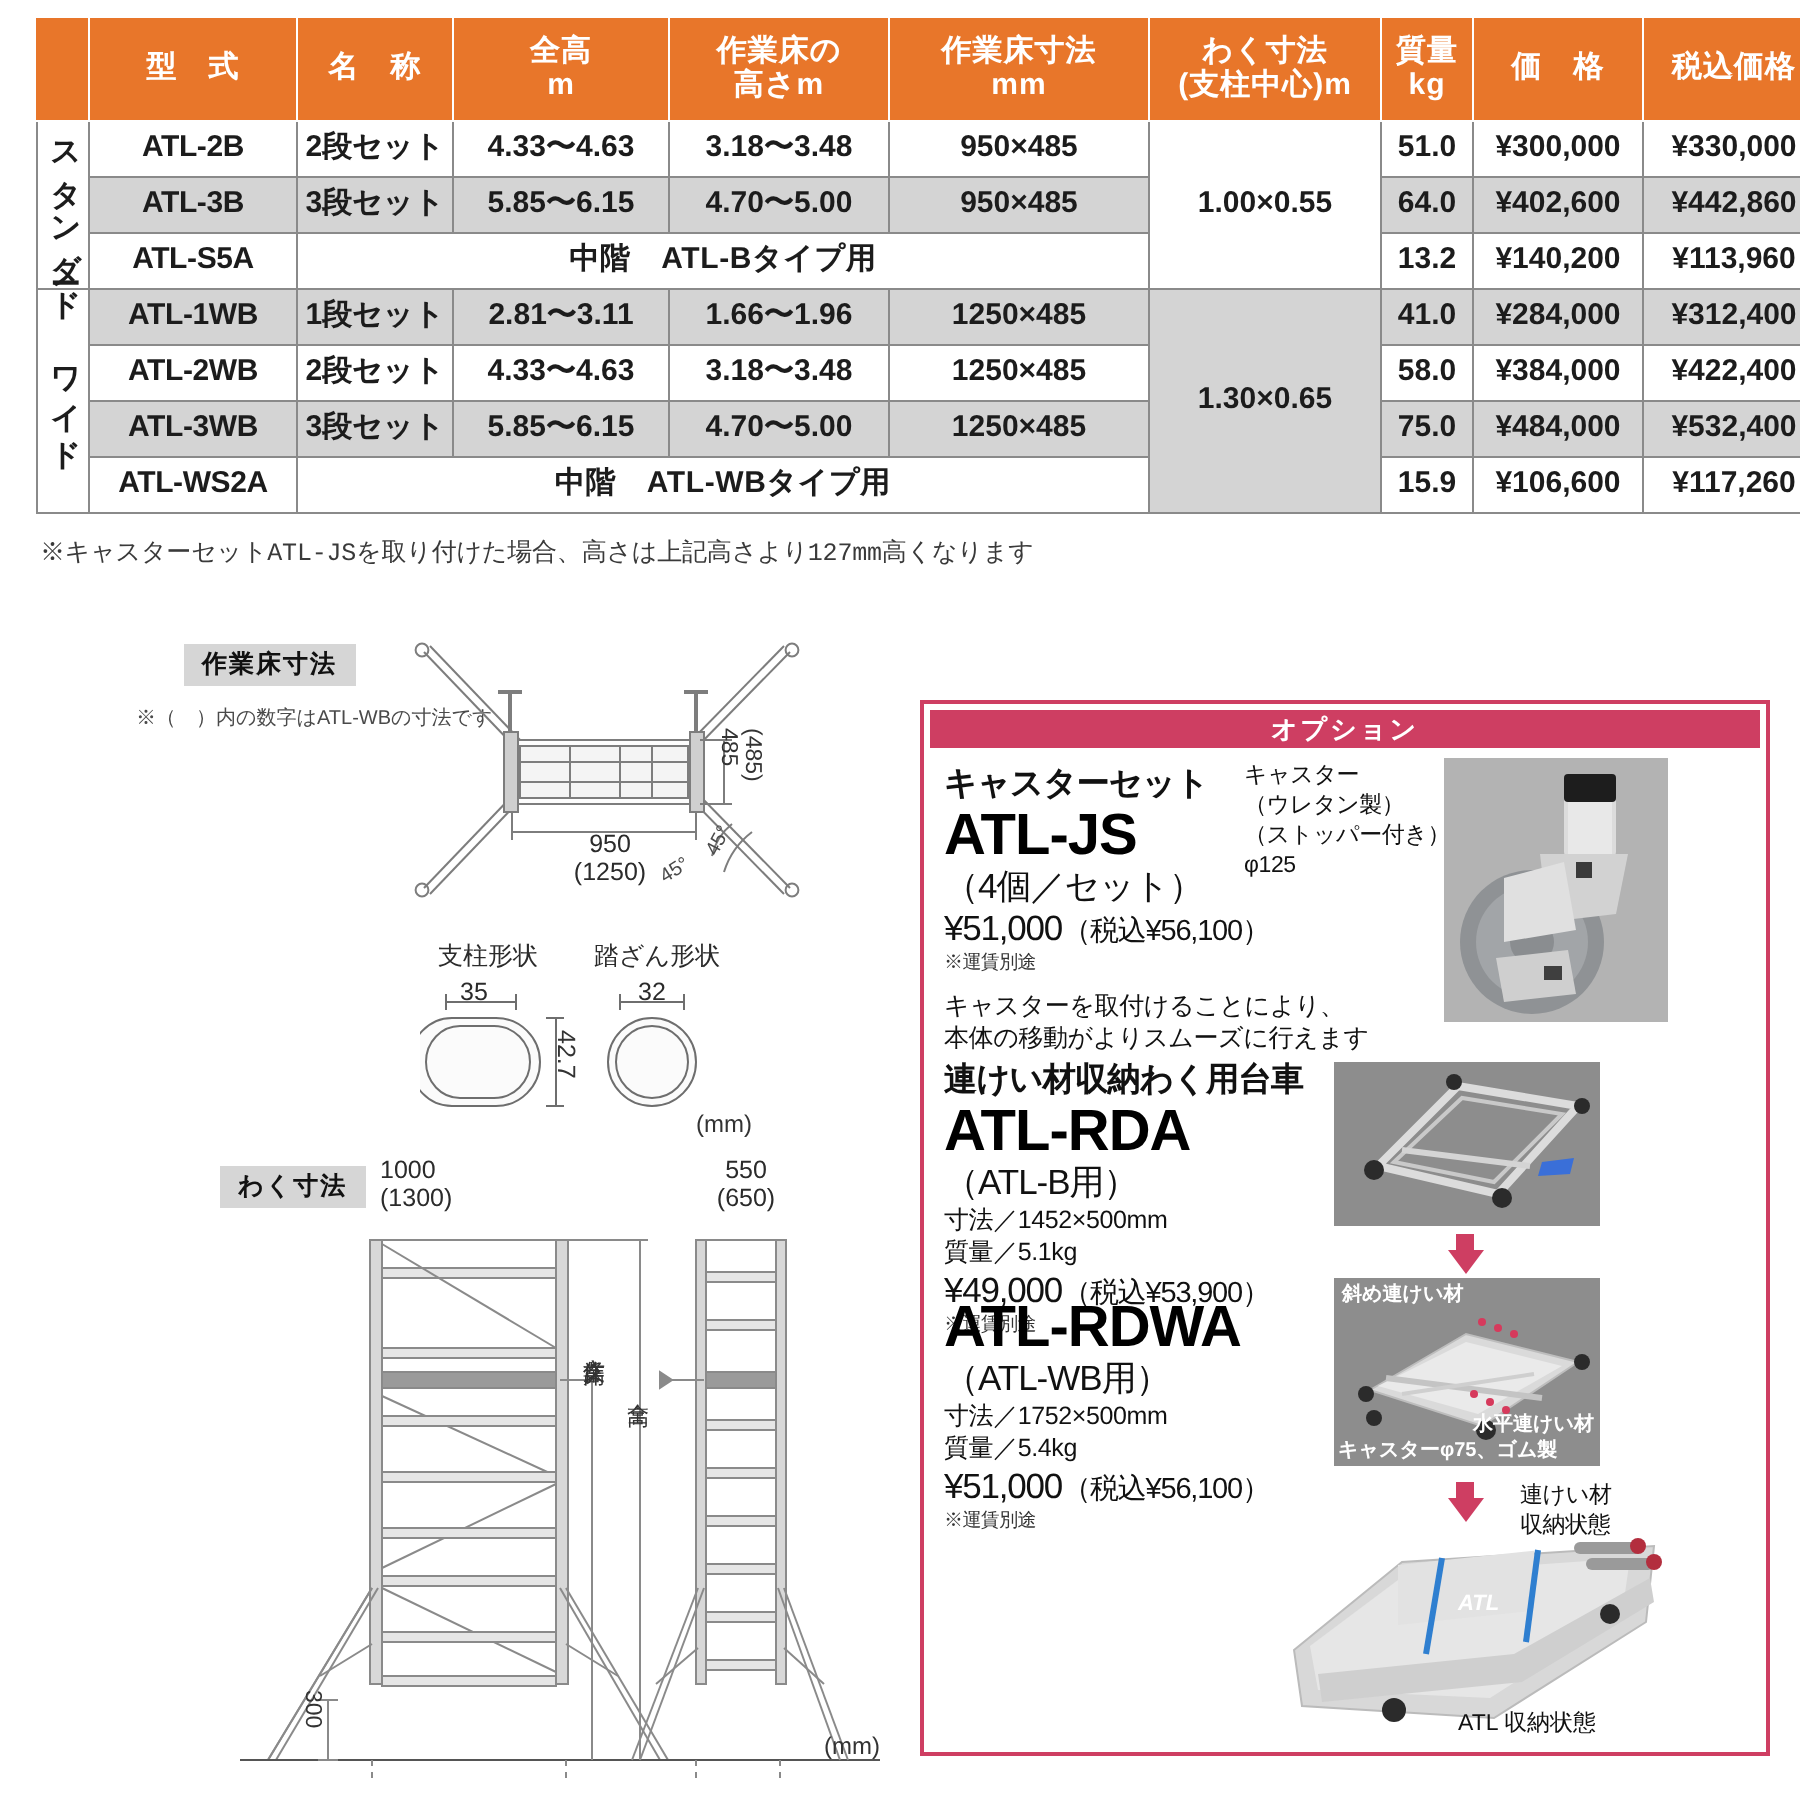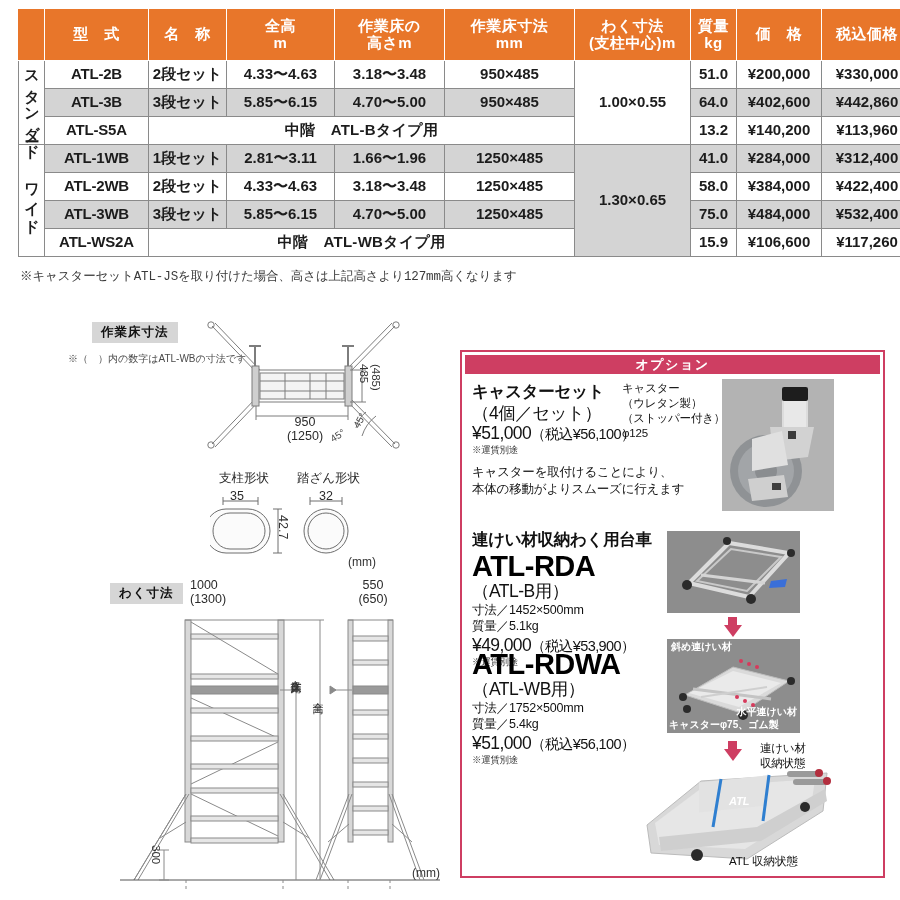--- a/index.html
+++ b/index.html
@@ -141,21 +141,21 @@
 
       <tr>
         <td class="grp" rowspan="3">スタンダード</td>
         <td class="model">ATL-2B</td>
         <td class="nm">2段セット</td>
         <td>4.33〜4.63</td>
         <td>3.18〜3.48</td>
         <td>950×485</td>
         <td class="waku" rowspan="3">1.00×0.55</td>
         <td class="mass">51.0</td>
-        <td class="price">¥200,000</td>
+        <td class="price">¥300,000</td>
         <td class="price">¥330,000</td>
       </tr>
       <tr class="alt">
         <td class="model">ATL-3B</td>
         <td class="nm">3段セット</td>
         <td>5.85〜6.15</td>
         <td>4.70〜5.00</td>
         <td>950×485</td>
         <td class="mass">64.0</td>
         <td class="price">¥402,600</td>
@@ -405,20 +405,21 @@
 </div>
 <div class="dw mm" style="left:412px; top:866px;">(mm)</div>
 
 <div class="opt">
   <div class="opt-hd">オプション</div>
 
   <div class="opt-body">
 
     <div class="o-row" style="height:148px;">
       <div class="o-name">キャスターセット</div>
+      <div class="o-code">ATL-JS</div>
       <div class="o-sub">（4個／セット）</div>
       <div class="o-price">
         <span>¥51,000</span><span class="tax">（税込¥56,100）</span>
       </div>
       <div class="o-note">※運賃別途</div>
       <div class="o-desc" style="margin-top:7px; white-space:pre-line;">キャスターを取付けることにより、
 本体の移動がよりスムーズに行えます</div>
 
       <div class="o-cap" style="position:absolute; left:150px; top:0;">
         <div>キャスター</div>

